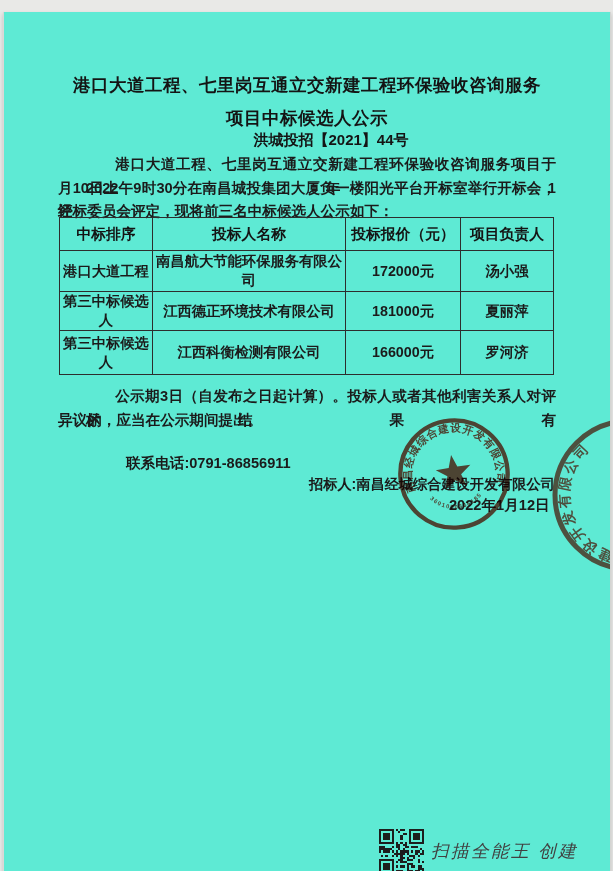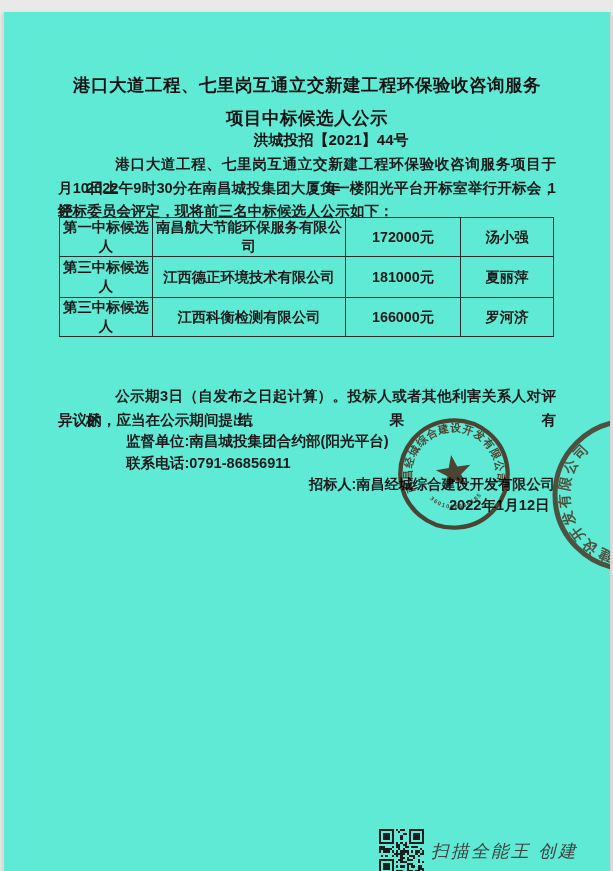--- a/index.html
+++ b/index.html
@@ -69,22 +69,28 @@
   </div>
 
   <table class="bids">
     <colgroup>
         <col style="width:93px">
         <col style="width:193px">
         <col style="width:115px">
         <col style="width:93px">
       </colgroup>
     <tbody>
+        <tr>
+      <th>中标排序</th>
+      <th>投标人名称</th>
+      <th>投标报价（元）</th>
+      <th>项目负责人</th>
+    </tr>
     <tr>
-      <td>第一中标候选人</td>
+      <td>港口大道工程</td>
       <td>南昌航大节能环保服务有限公司</td>
       <td>172000元</td>
       <td>汤小强</td>
     </tr>
     <tr>
       <td>第三中标候选人</td>
       <td>江西德正环境技术有限公司</td>
       <td>181000元</td>
       <td>夏丽萍</td>
     </tr>
@@ -95,21 +101,20 @@
       <td>罗河济</td>
     </tr>
   </tbody>
     </table>
 
   <div class="abs para" style="top:372px">
     <div class="pline fill indent" style="height:24px;line-height:24px">公示期3日（自发布之日起计算）。投标人或者其他利害关系人对评标结果有</div>
     <div class="pline" style="height:24px;line-height:24px">异议的，应当在公示期间提出。</div>
   </div>
 
-  <div class="abs bodyline" style="left:122px;top:420px">监督单位:南昌城投集团合约部(阳光平台)</div>
   <div class="abs bodyline" style="left:122px;top:442px">联系电话:0791-86856911</div>
   <div class="abs bodyline" style="left:305px;top:463px;font-size:14.2px">招标人:南昌经城综合建设开发有限公司</div>
   <div class="abs bodyline" style="left:445px;top:484px">2022年1月12日</div>
 
   <svg class="abs stamp-main" viewBox="0 0 120 120">
     <defs>
       <path id="arc-top" d="M18.6 75 A44 44 0 1 1 101.4 75" fill="none"></path>
       <path id="arc-bottom" d="M28.8 78 A36 36 0 0 0 91.2 78" fill="none"></path>
     </defs>
     <circle cx="60" cy="60" r="55.5" fill="none" stroke="#c93a2c" stroke-width="4.5"></circle>

